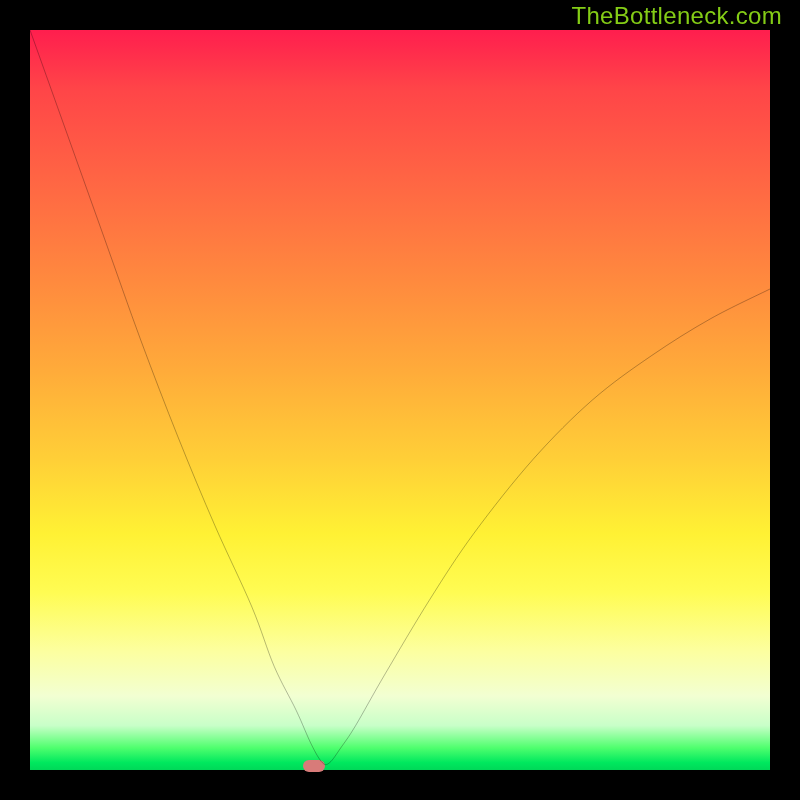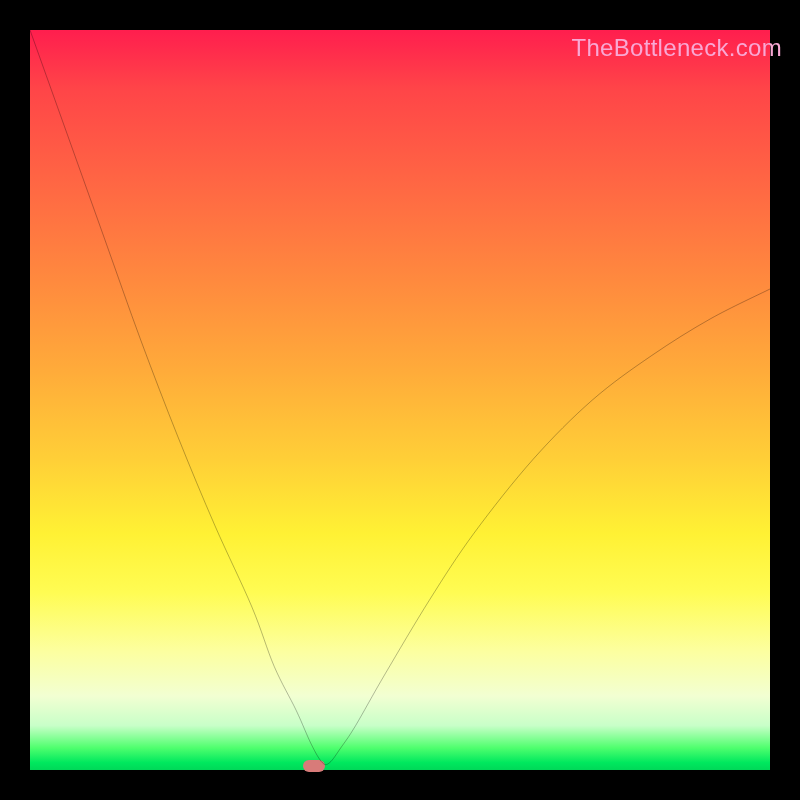--- a/index.html
+++ b/index.html
@@ -14,26 +14,25 @@
   .outer {
     position: relative;
     width: 800px;
     height: 800px;
     background: #000;
   }
   .watermark {
     position: absolute;
     top: 2px;
     right: 18px;
-    color: #f9a8d4;
+    color: #84cc16;
     font-size: 24px;
     font-weight: 500;
     letter-spacing: 0.3px;
     z-index: 5;
-    margin-top: 32px;
   }
   .plot {
     position: absolute;
     left: 30px;
     top: 30px;
     width: 740px;
     height: 740px;
   }
   .gradient {
     position: absolute;

